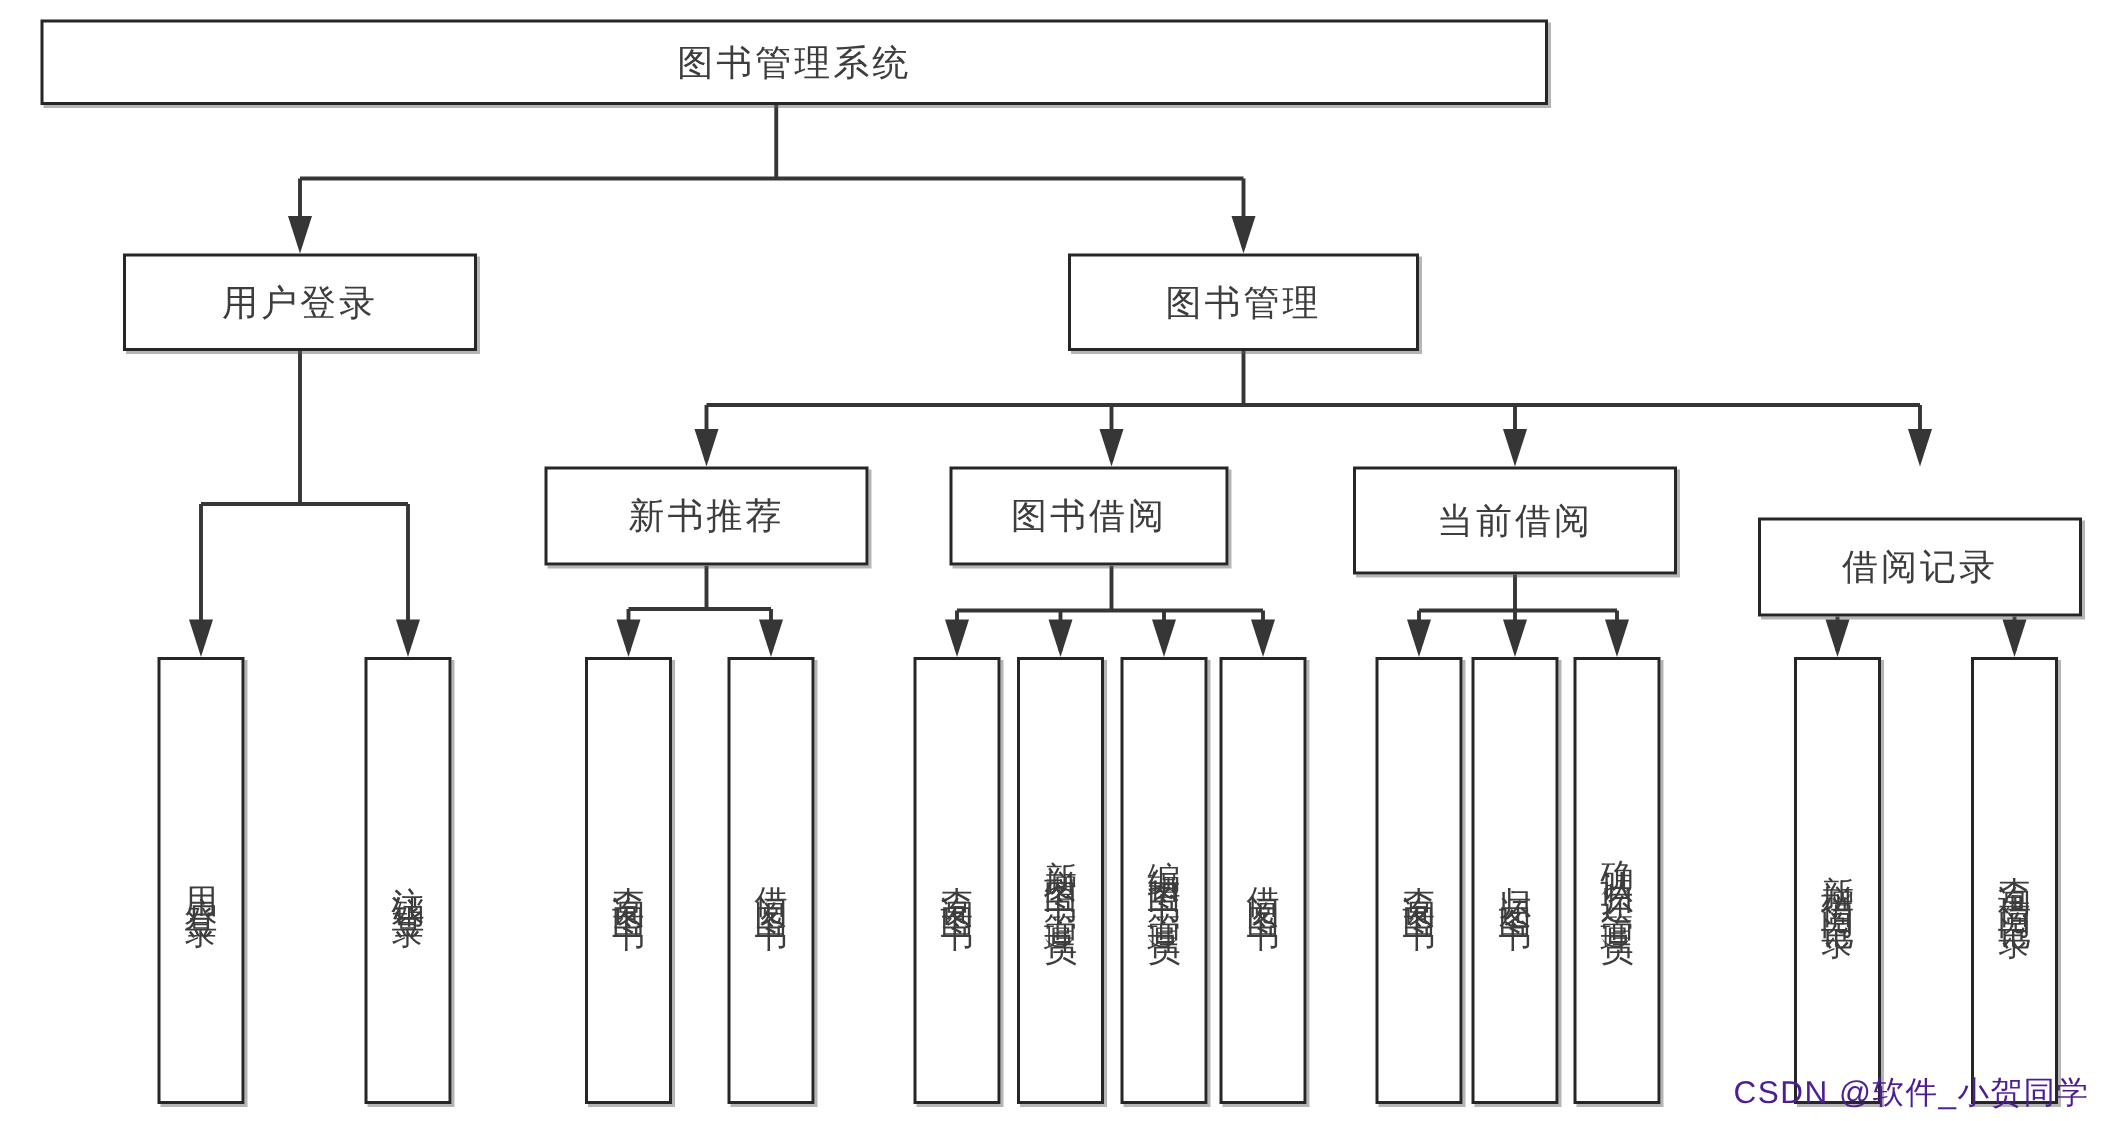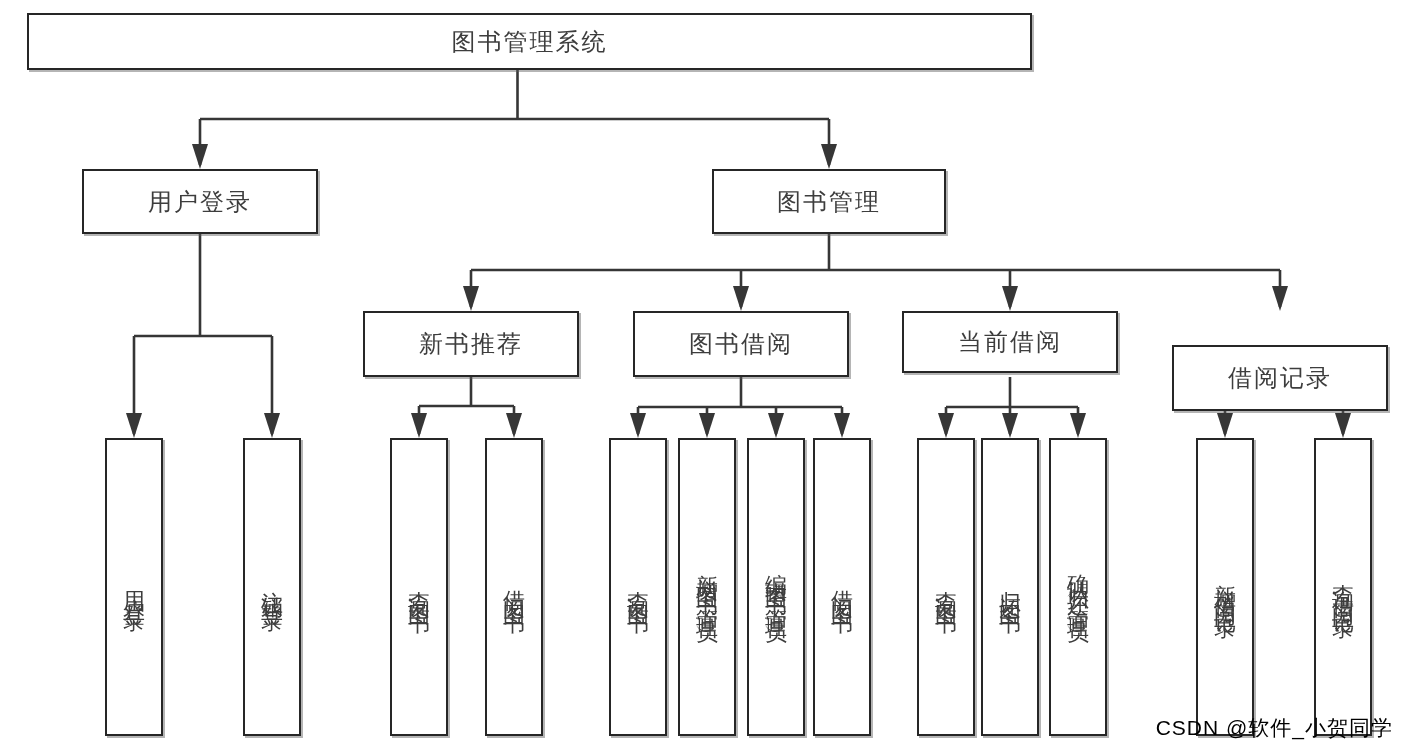--- a/index.html
+++ b/index.html
@@ -42,21 +42,21 @@
     letter-spacing: 7px;
     line-height: 1;
     color: #3d3d3d;
   }
   .watermark {
     position: absolute;
     right: 12px;
     bottom: 5px;
     font-size: 21px;
     letter-spacing: 1px;
-    color: #000000;
+    color: #4c1d95;
     white-space: nowrap;
   }
 </style>
 </head>
 <body>
 
 <div class="canvas">
 
   <svg class="connectors" viewBox="0 0 1405 747">
     <g fill="none" stroke="#363636">
@@ -99,24 +99,24 @@
   <div class="box h" style="left:82px; top:169px; width:236px; height:65px;">
     <span>用户登录</span>
   </div>
   <div class="box h" style="left:712px; top:169px; width:234px; height:65px;align-items:center;">
     <span>图书管理</span>
   </div>
 
   <div class="box h" style="left:363px; top:311px; width:216px; height:66px;">
     <span>新书推荐</span>
   </div>
-  <div class="box h" style="left:633px; top:311px; width:216px; height:66px;">
+  <div class="box h" style="left:633px; top:311px; width:186px; height:66px;">
     <span>图书借阅</span>
   </div>
-  <div class="box h" style="left:902px; top:311px; width:216px; height:62px;">
+  <div class="box h" style="left:902px; top:311px; width:216px; height:72px;">
     <span>当前借阅</span>
   </div>
   <div class="box h" style="left:1172px; top:311px; width:216px; height:66px;margin-top:34px;">
     <span>借阅记录</span>
   </div>
 
   <div class="box v" style="left:105px; top:438px; width:58px; height:298px;">
     <span>用户登录</span>
   </div>
   <div class="box v" style="left:243px; top:438px; width:58px; height:298px;">

